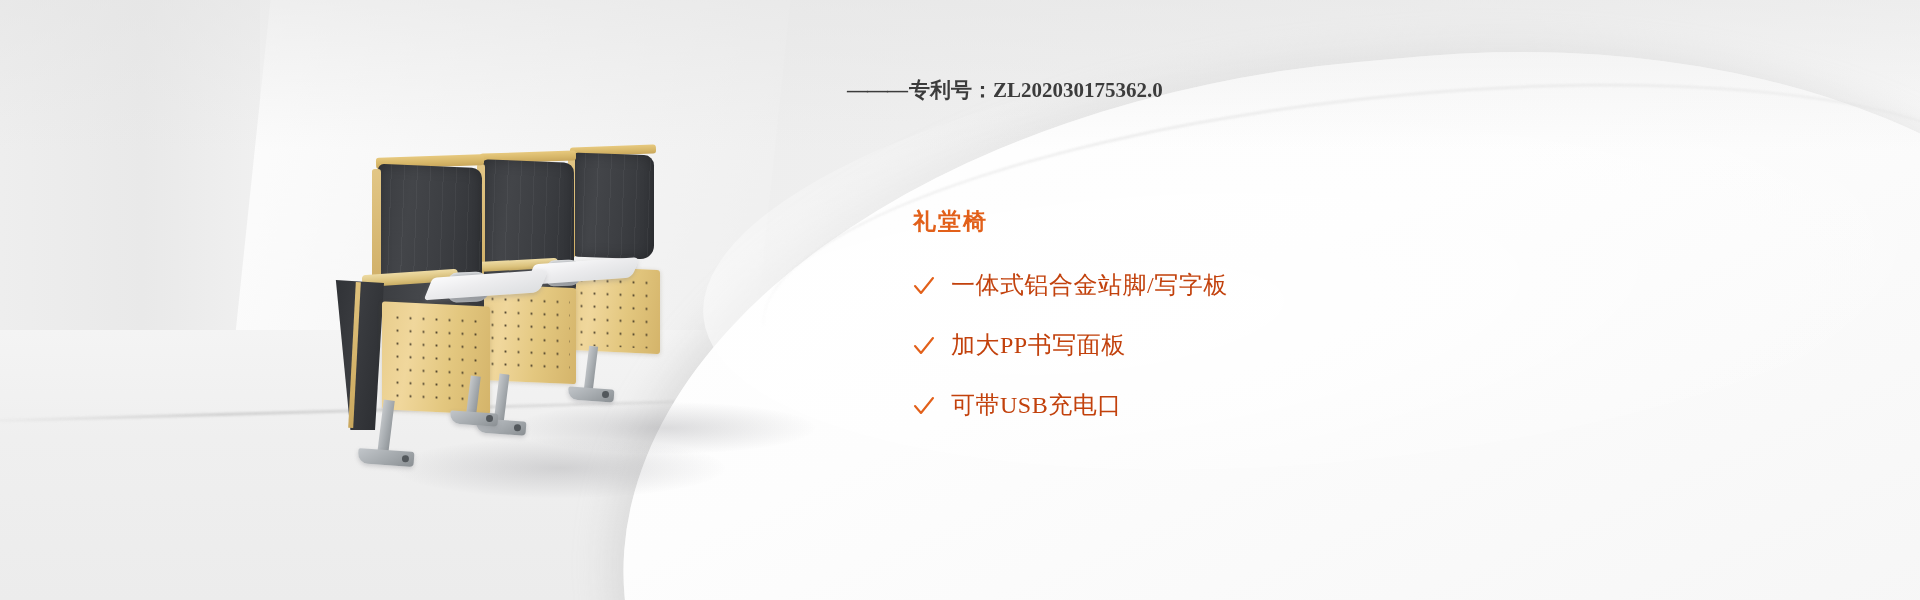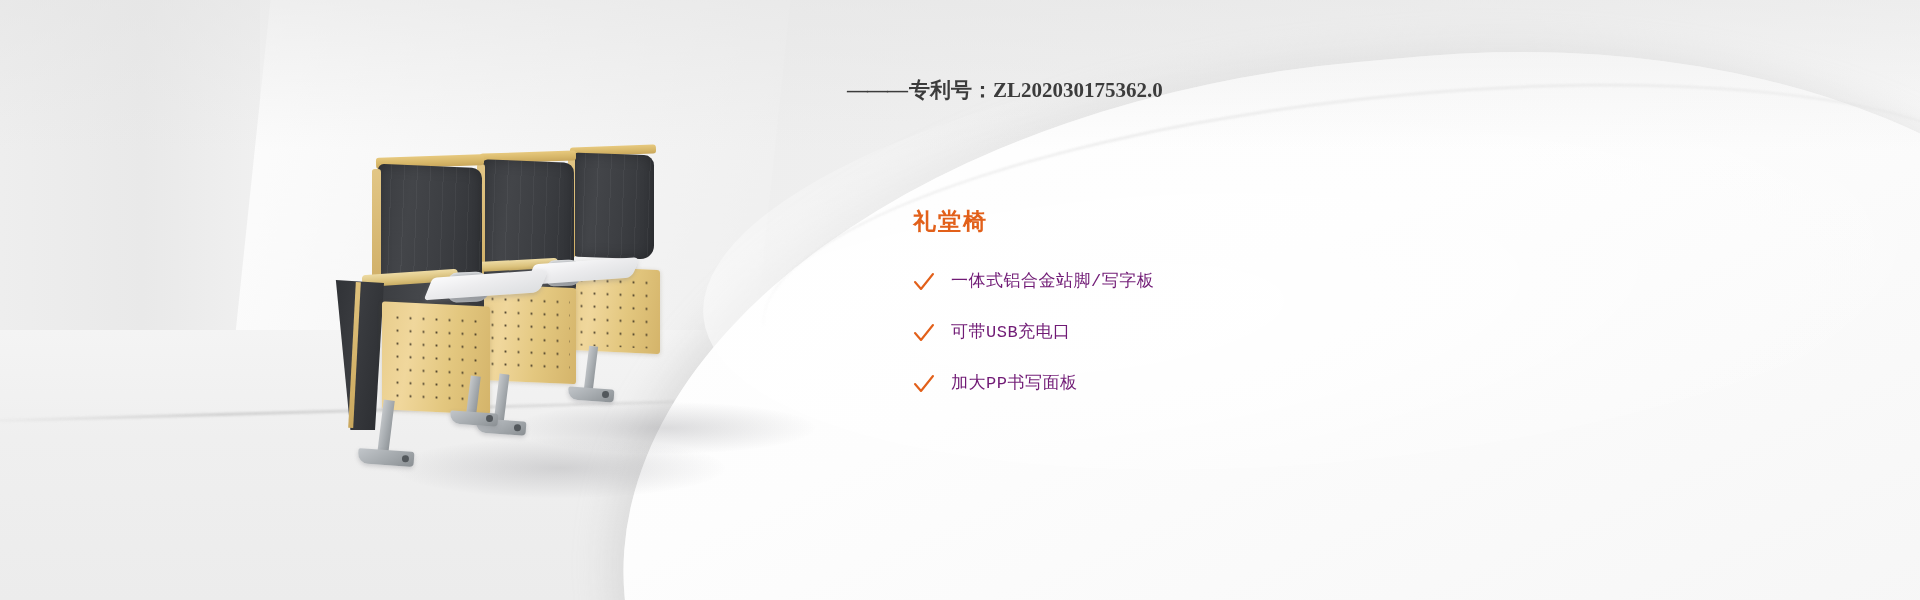--- a/index.html
+++ b/index.html
@@ -102,22 +102,22 @@
   }
   .feature-row {
     display:flex; align-items:center;
     margin-bottom:28px;
   }
   .check {
     width:22px; height:22px; margin-right:16px; flex:0 0 auto;
     position:relative; top:1px;
   }
   .feature-text {
-    font-size:17px; color:#701a75; letter-spacing:.5px;
-    font-family:Liberation Mono, monospace;
+    font-size:24px; color:#c2410c; letter-spacing:.5px;
+    font-family:Liberation Serif, serif;
   }
 
   
   .chairs { position:absolute; left:300px; top:120px; width:520px; height:380px; }
   .chair { position:absolute; }
 
   .seatback {
     position:absolute;
     background:linear-gradient(98deg,#3a3c40 0%, #434549 30%, #3c3e42 62%, #303236 100%);
     border-radius:6px 10px 14px 6px;
@@ -239,30 +239,30 @@
       </span>
       <span class="feature-text">一体式铝合金站脚/写字板</span>
     </div>
 
     <div class="feature-row">
       <span class="check">
         <svg viewBox="0 0 22 22" width="22" height="22" aria-hidden="true">
           <path d="M2 11 L8 18 L20 3" fill="none" stroke="#e2601a" stroke-width="2.1" stroke-linecap="round" stroke-linejoin="round"></path>
         </svg>
       </span>
-      <span class="feature-text">可带USB充电口</span>
+      <span class="feature-text">加大PP书写面板</span>
     </div>
 
     <div class="feature-row">
       <span class="check">
         <svg viewBox="0 0 22 22" width="22" height="22" aria-hidden="true">
           <path d="M2 11 L8 18 L20 3" fill="none" stroke="#e2601a" stroke-width="2.1" stroke-linecap="round" stroke-linejoin="round"></path>
         </svg>
       </span>
-      <span class="feature-text">加大PP书写面板</span>
+      <span class="feature-text">可带USB充电口</span>
     </div>
   </div>
 
   <div class="chairs">
 
     <div class="shadow-blob" style="left:95px; top:318px; width:330px; height:60px;"></div>
     <div class="shadow-blob" style="left:215px; top:282px; width:300px; height:52px;"></div>
 
     <div class="chair">
       <div class="back-cap" style="left:270px; top:26px; width:86px; height:9px; transform:rotate(-2deg);"></div>

